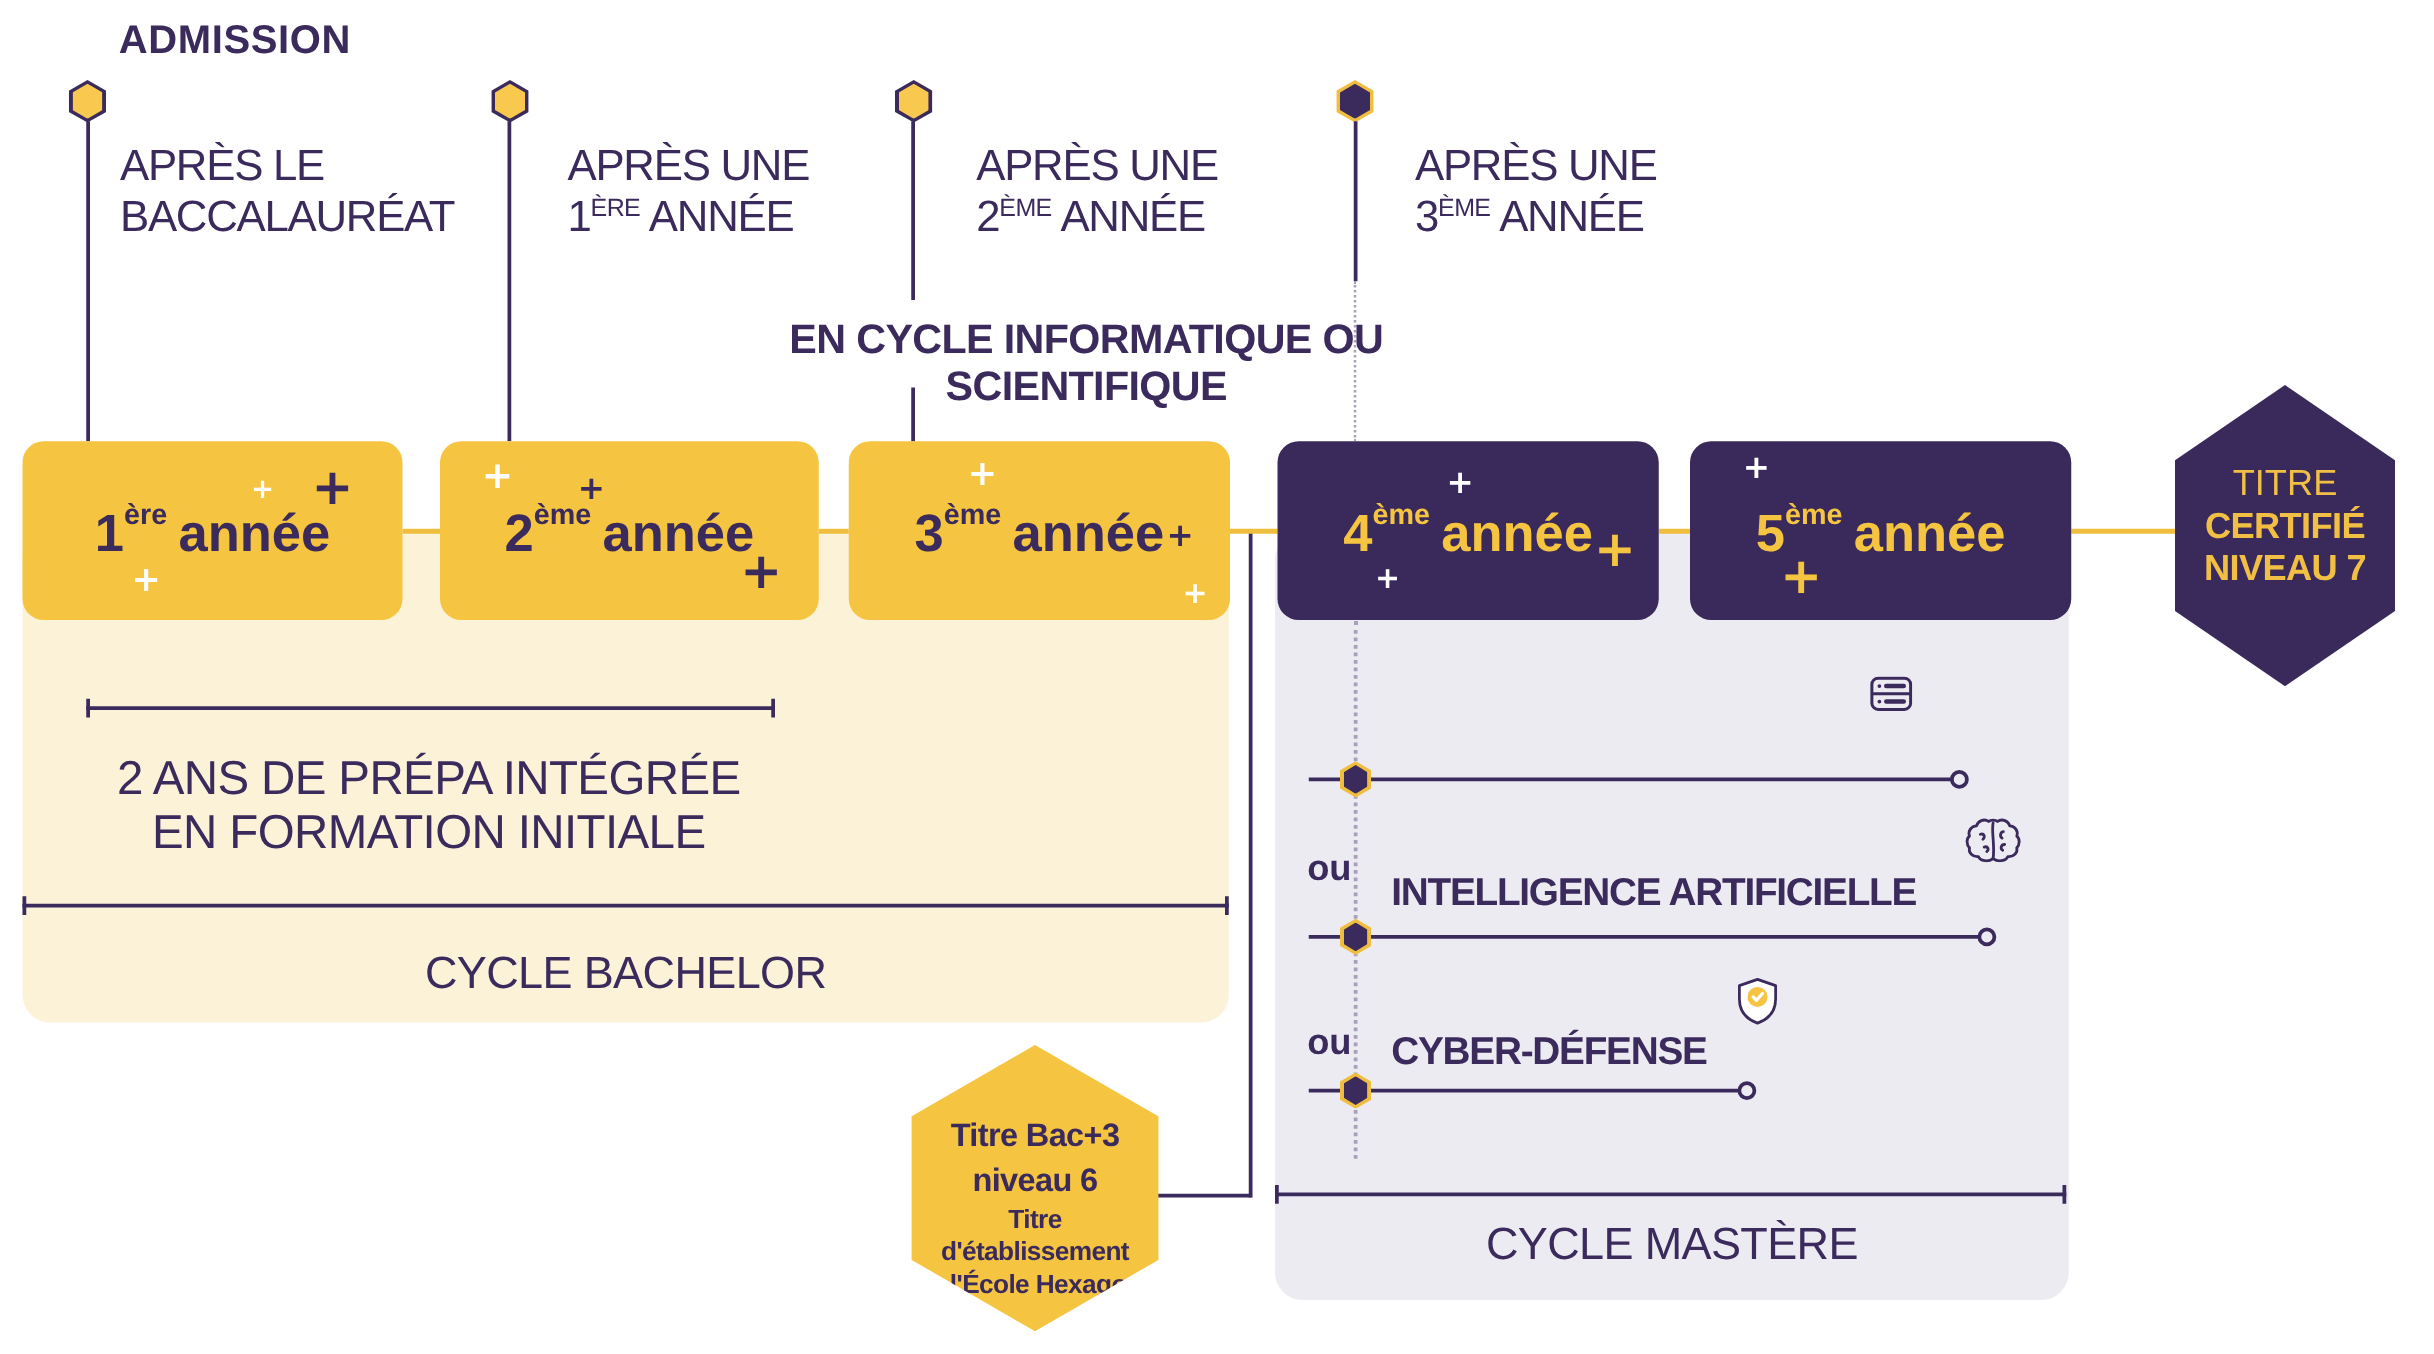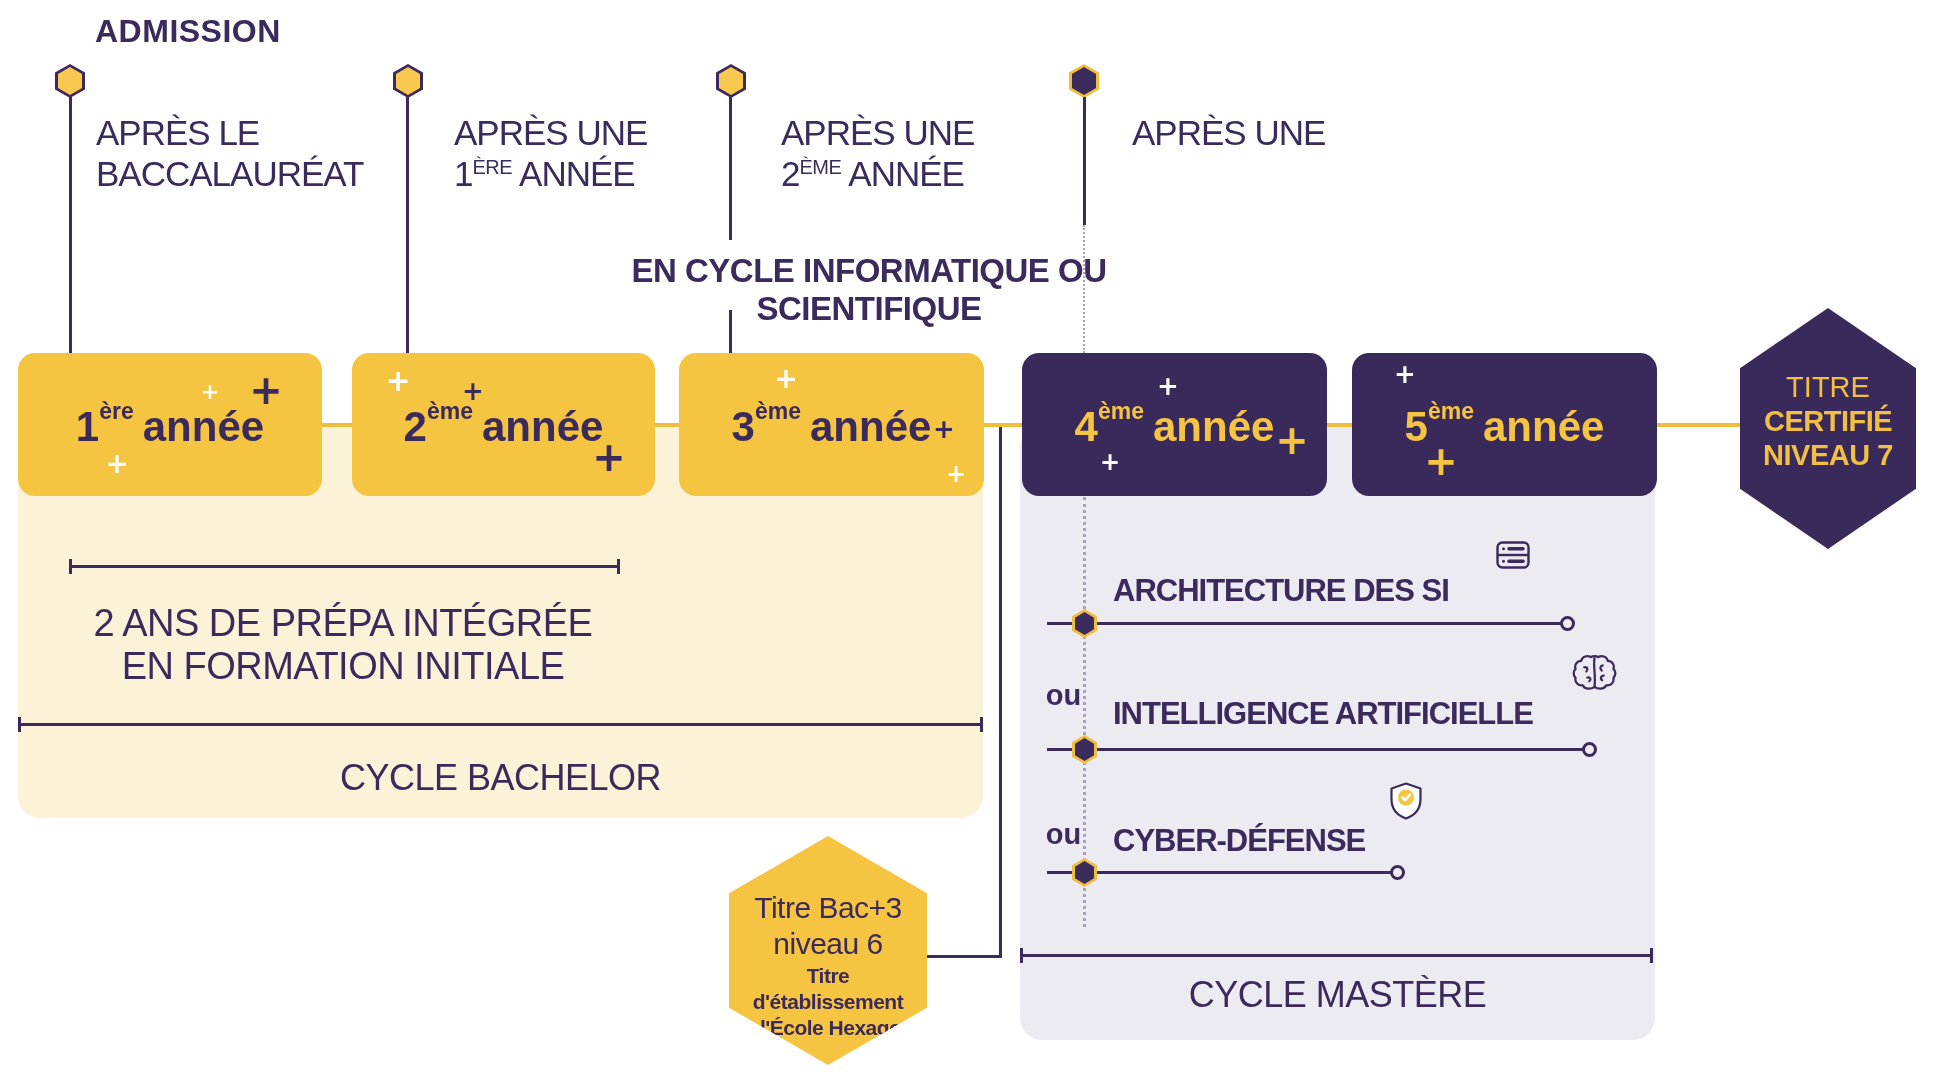--- a/index.html
+++ b/index.html
@@ -45,21 +45,21 @@
   .plus{position:absolute;font-weight:800;line-height:0;transform:translate(-50%,-50%);font-family:"DejaVu Sans",sans-serif;}
   
   .prepa{position:absolute;left:18px;top:602px;width:650px;text-align:center;font-size:38px;font-weight:500;line-height:43px;letter-spacing:-.5px;}
   .cycle-label{position:absolute;font-size:36px;font-weight:500;text-align:center;letter-spacing:-.5px;}
   .spec-name{position:absolute;font-size:31px;font-weight:800;letter-spacing:-1px;white-space:nowrap;}
   .ou{position:absolute;left:1036px;width:55px;text-align:center;font-size:29px;font-weight:600;}
   .line-end{position:absolute;width:9px;height:9px;border:3px solid #3B2A5C;border-radius:50%;background:#EDEBF2;}
   
   .bac3-hex{position:absolute;left:729px;top:836px;width:198px;height:229px;background:#F5C440;
     display:flex;flex-direction:column;align-items:center;text-align:center;padding-top:54px;box-sizing:border-box;}
-  .bac3-hex .main{font-size:30px;font-weight:400;line-height:36px;letter-spacing:-.5px;}
+  .bac3-hex .main{font-size:26px;font-weight:700;line-height:36px;letter-spacing:-.5px;}
   .bac3-hex .sub{font-size:21px;font-weight:600;line-height:26px;margin-top:0;letter-spacing:-.5px;}
   .bac3-hex .subwrap{margin-top:1px;}
   .n7-hex{position:absolute;left:1740px;top:308px;width:176px;height:241px;background:#3A2A5B;color:#F2BF45;
     display:flex;flex-direction:column;align-items:center;text-align:center;padding-top:62px;box-sizing:border-box;}
   .n7-hex .l1{font-size:29px;font-weight:500;line-height:34px;}
   .n7-hex .l2{font-size:29px;font-weight:800;line-height:34px;letter-spacing:-.5px;}
   svg{display:block;}
 </style>
 </head>
 <body>
@@ -111,20 +111,21 @@
     <div><span>2</span><span class="sup">ÈME</span><span class="word">ANNÉE</span></div>
   </div>
 
   <div class="hex hex-marker inv" style="left:1069px;top:64px;">
       <div class="hex in"></div>
     </div>
   <div class="vline" style="left:1083px;top:97px;height:128px;"></div>
   <div class="dotline" style="left:1083px;top:225px;height:128px;border-left-width:2px;"></div>
   <div class="adm-label" style="left:1132px;">
     <div>APRÈS UNE</div>
+    <div><span>3</span><span class="sup">ÈME</span><span class="word">ANNÉE</span></div>
   </div>
 
   <div class="note">EN CYCLE INFORMATIQUE OU SCIENTIFIQUE</div>
 
   <div class="yline" style="left:322px;top:423px;width:30px;"></div>
   <div class="yline" style="left:655px;top:423px;width:24px;"></div>
   <div class="yline" style="left:984px;top:423px;width:38px;"></div>
   <div class="yline" style="left:1327px;top:423px;width:25px;"></div>
   <div class="yline" style="left:1657px;top:423px;width:83px;"></div>
 
@@ -172,21 +173,20 @@
   <div class="dotline" style="left:1083px;top:497px;height:430px;"></div>
 
   <svg class="abs" style="left:1496px;top:541px;" width="34" height="28" viewBox="0 0 34 28" fill="none">
     <rect x="1.5" y="1.5" width="31" height="25" rx="5" stroke="#3B2A5C" stroke-width="2.4"></rect>
     <line x1="2" y1="14" x2="32" y2="14" stroke="#3B2A5C" stroke-width="2.4"></line>
     <circle cx="7.5" cy="7.8" r="1.5" fill="#3B2A5C"></circle>
     <circle cx="7.5" cy="20.2" r="1.5" fill="#3B2A5C"></circle>
     <line x1="13" y1="7.8" x2="27" y2="7.8" stroke="#3B2A5C" stroke-width="3.6" stroke-linecap="round"></line>
     <line x1="13" y1="20.2" x2="27" y2="20.2" stroke="#3B2A5C" stroke-width="3.6" stroke-linecap="round"></line>
   </svg>
-  <div class="spec-name" style="left:1113px;top:573px;">ARCHITECTURE DES SI</div>
   <div class="hline" style="left:1047px;top:622px;width:514px;"></div>
   <div class="line-end" style="left:1560px;top:616px;"></div>
   <div class="hex spec-hex" style="left:1072px;top:609px;">
       <div class="hex in"></div>
     </div>
 
   <div class="ou" style="top:679px;">ou</div>
   <svg class="abs" style="left:1572px;top:653px;" width="45" height="37" viewBox="0 0 44 36" fill="none" stroke="#3B2A5C" stroke-width="2.2" stroke-linecap="round" stroke-linejoin="round">
     <path d="M22 33 C18 36 12 35 10.5 31.5 C6 32 2.5 28.5 3.5 24.5 C1 22 1 17.5 3.5 15.5 C2 11.5 5 7.5 9 7.5 C10 3.5 15 1.5 18.5 4 C20 2.5 24 2.5 25.5 4 C29 1.5 34 3.5 35 7.5 C39 7.5 42 11.5 40.5 15.5 C43 17.5 43 22 40.5 24.5 C41.5 28.5 38 32 33.5 31.5 C32 35 26 36 22 33 Z"></path>
     <path d="M22 5 C20.5 12 23.5 22 22 33"></path>

